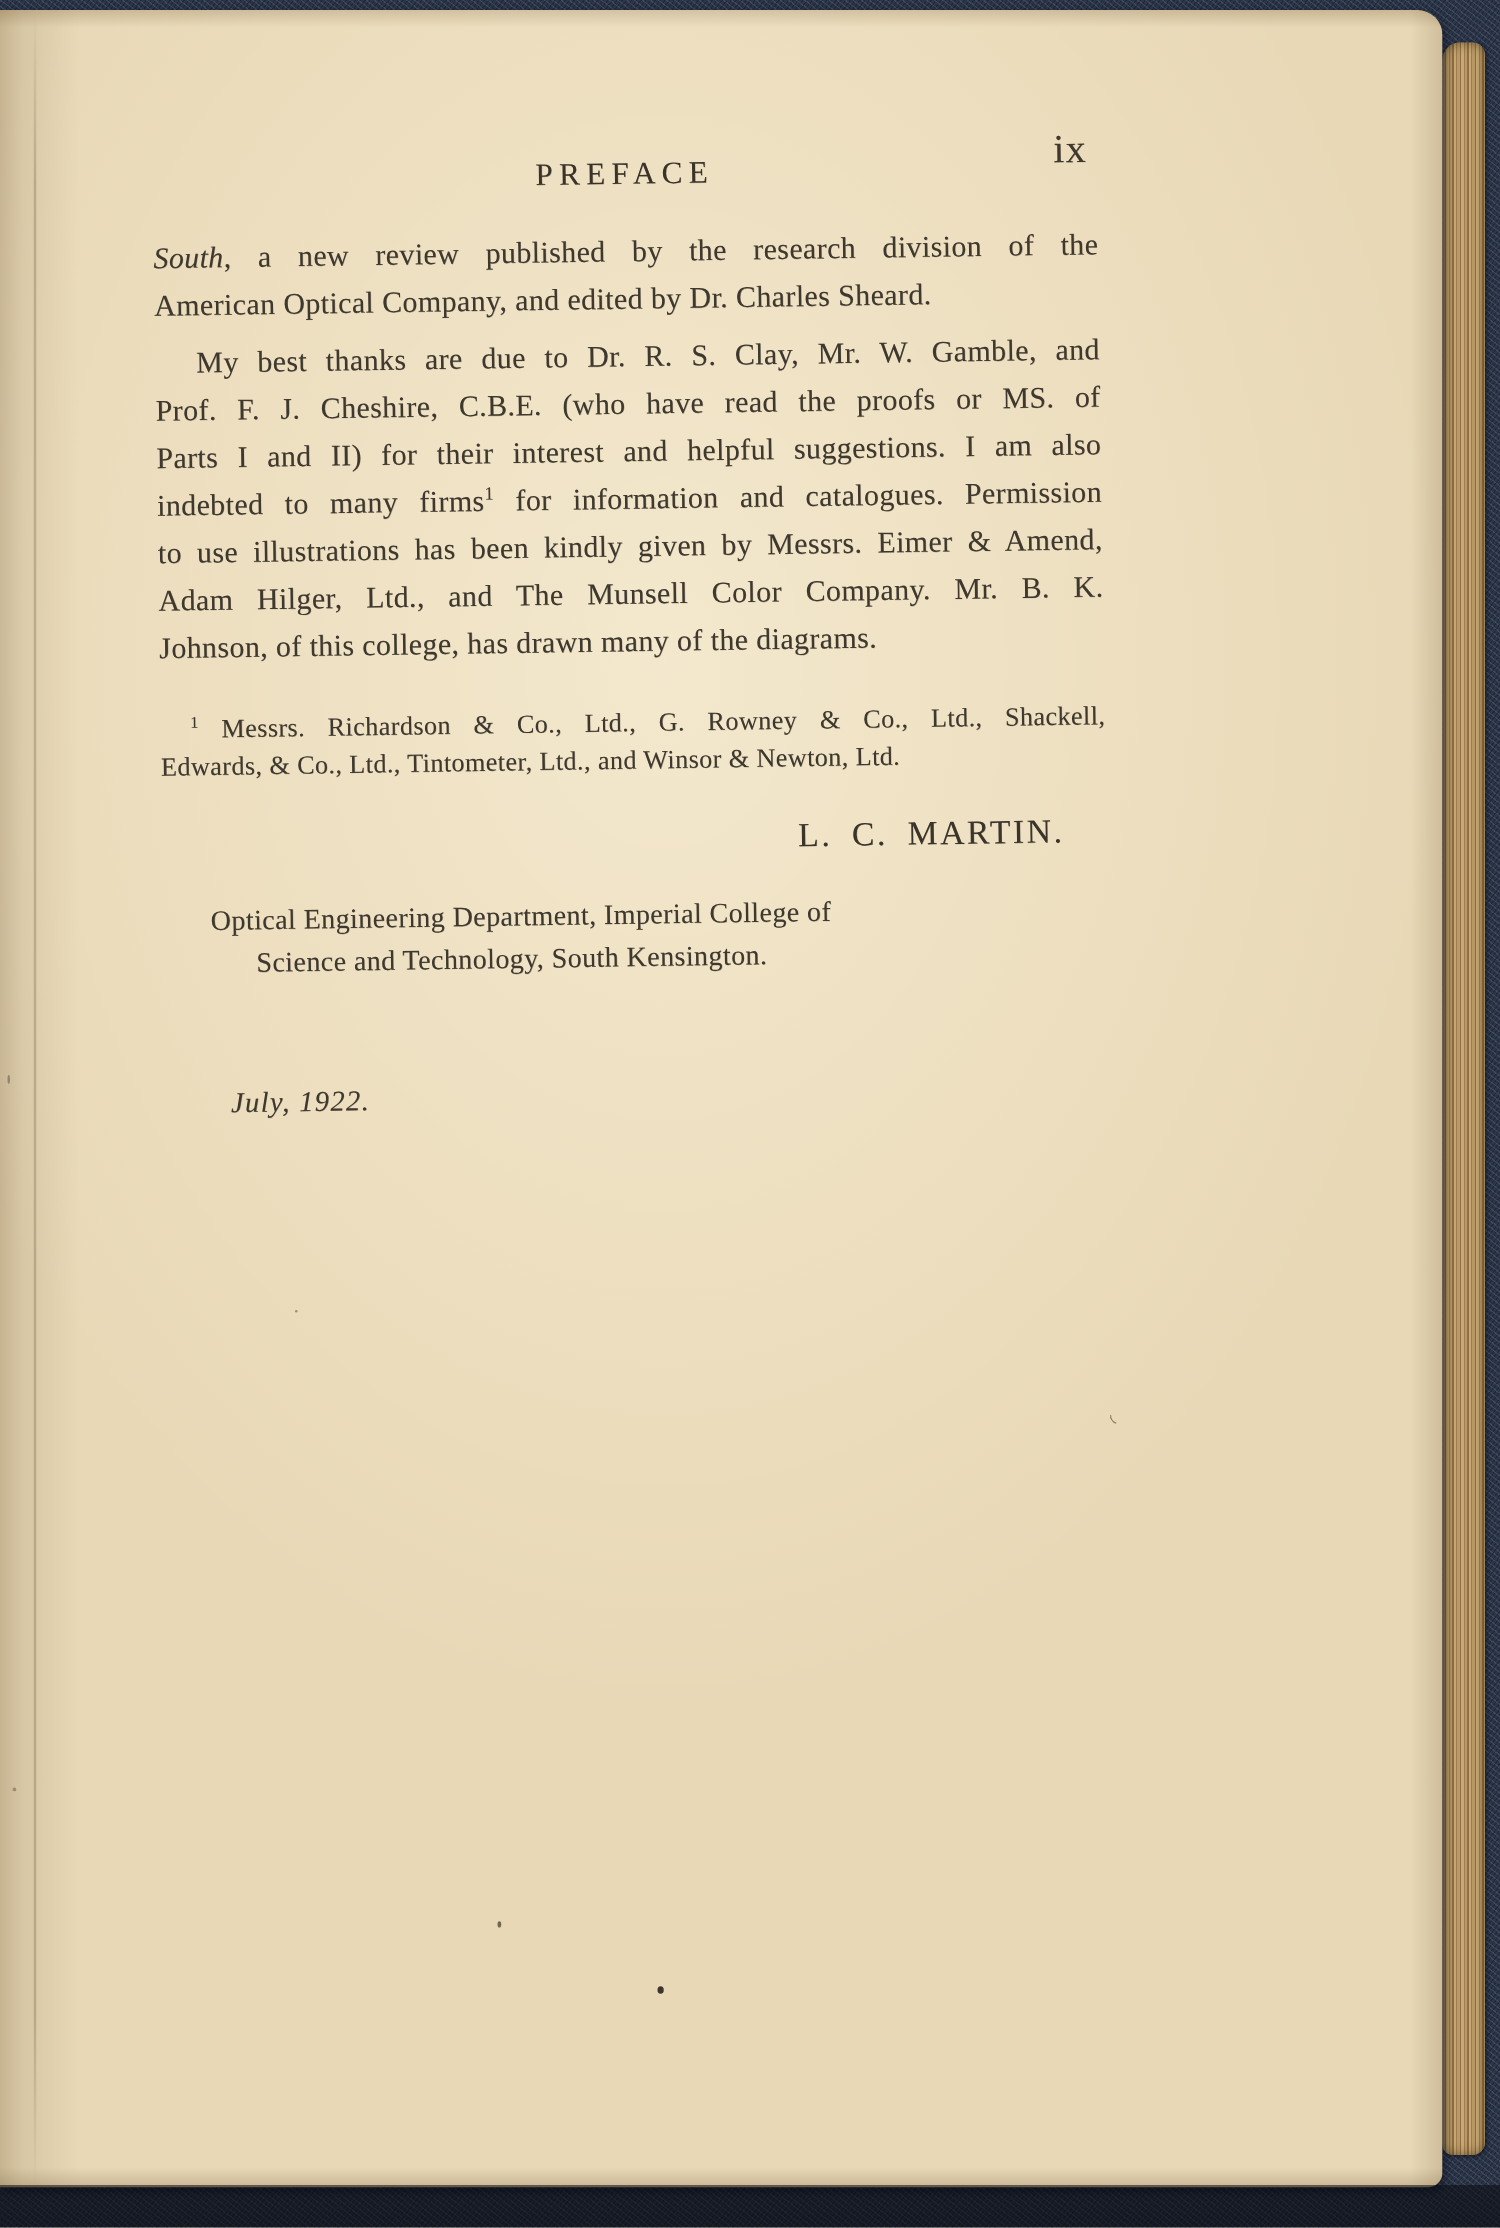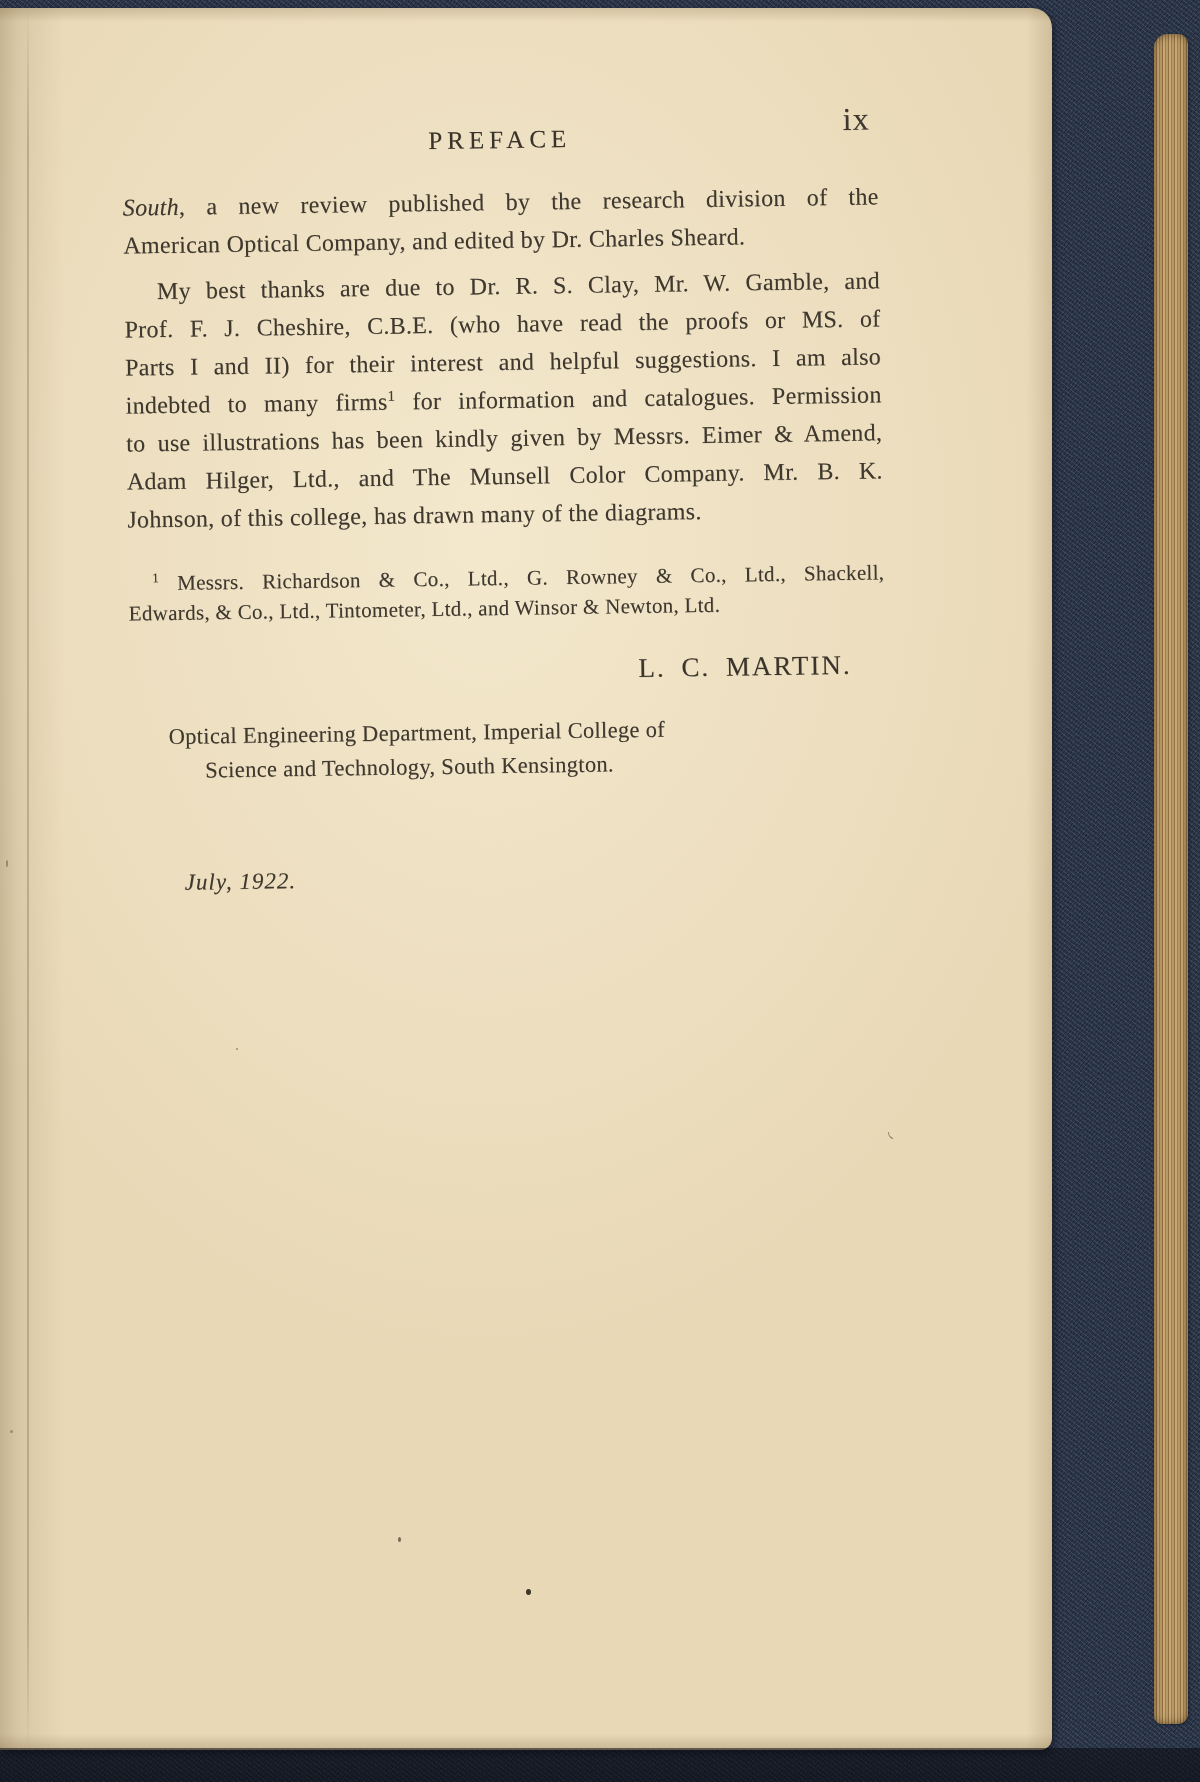--- a/index.html
+++ b/index.html
@@ -15,21 +15,21 @@
     position:absolute;left:0;right:0;top:1748px;bottom:0;
     background:linear-gradient(180deg, rgba(8,9,14,.55), rgba(8,9,14,.62));
   }
   .edge-stack{
     position:absolute;right:12px;top:34px;width:34px;height:1690px;
     border-radius:14px 10px 10px 8px;
     background:repeating-linear-gradient(90deg,#b99a66 0 2px,#926f42 2px 3px,#c6a975 3px 5px,#a07c4e 5px 6px);
     box-shadow:inset 0 0 9px rgba(60,40,15,.65), 1px 1px 3px rgba(10,12,20,.5);
   }
   .page{
-    position:absolute;left:0;top:8px;width:1052px;height:1742px;
+    position:absolute;left:0;top:8px;width:1154px;height:1742px;
     border-radius:0 20px 12px 0;
     background-color:#e8d8b6;
     background-image:
       radial-gradient(ellipse 900px 1200px at 46% 30%, rgba(255,248,228,.5), rgba(255,248,228,0) 70%),
       linear-gradient(90deg, rgba(118,94,58,.30) 0px, rgba(118,94,58,.14) 18px, rgba(118,94,58,0) 64px),
       linear-gradient(270deg, rgba(118,94,58,.22) 0px, rgba(118,94,58,0) 26px),
       linear-gradient(180deg, rgba(118,94,58,.28) 0px, rgba(118,94,58,0) 14px),
       linear-gradient(0deg, rgba(118,94,58,.28) 0px, rgba(118,94,58,0) 16px);
     box-shadow:2px 3px 7px rgba(8,10,18,.55);
   }

